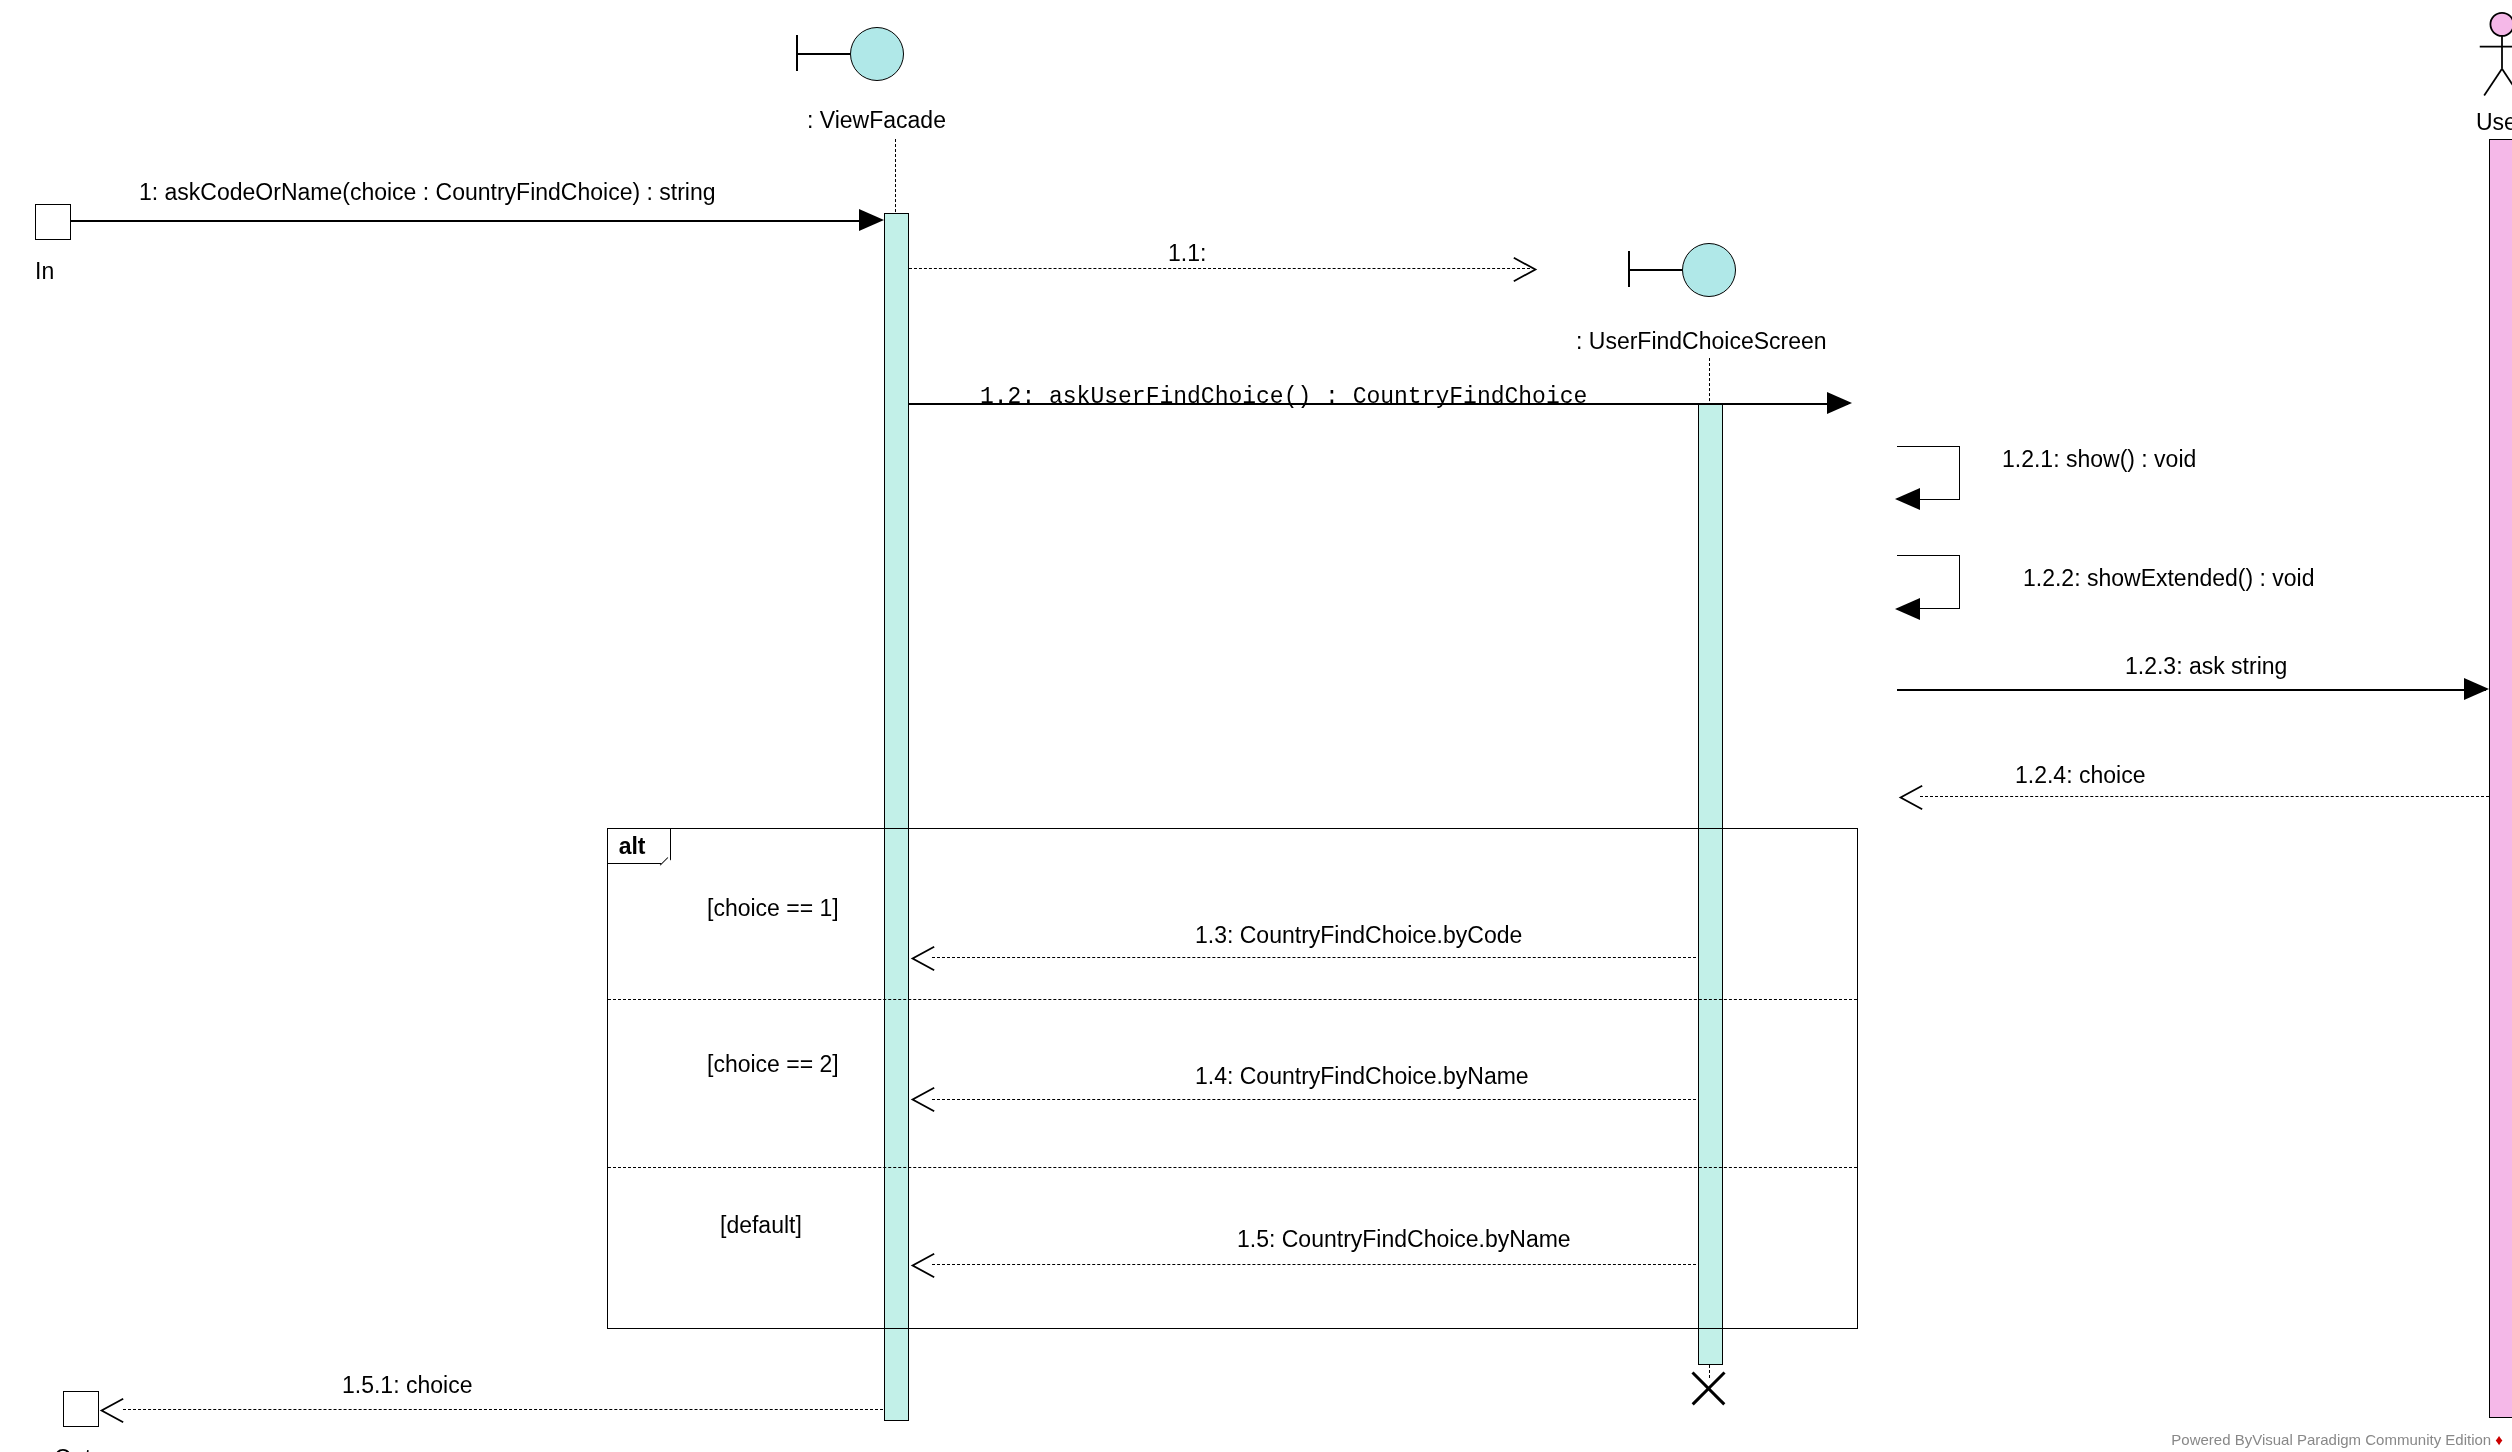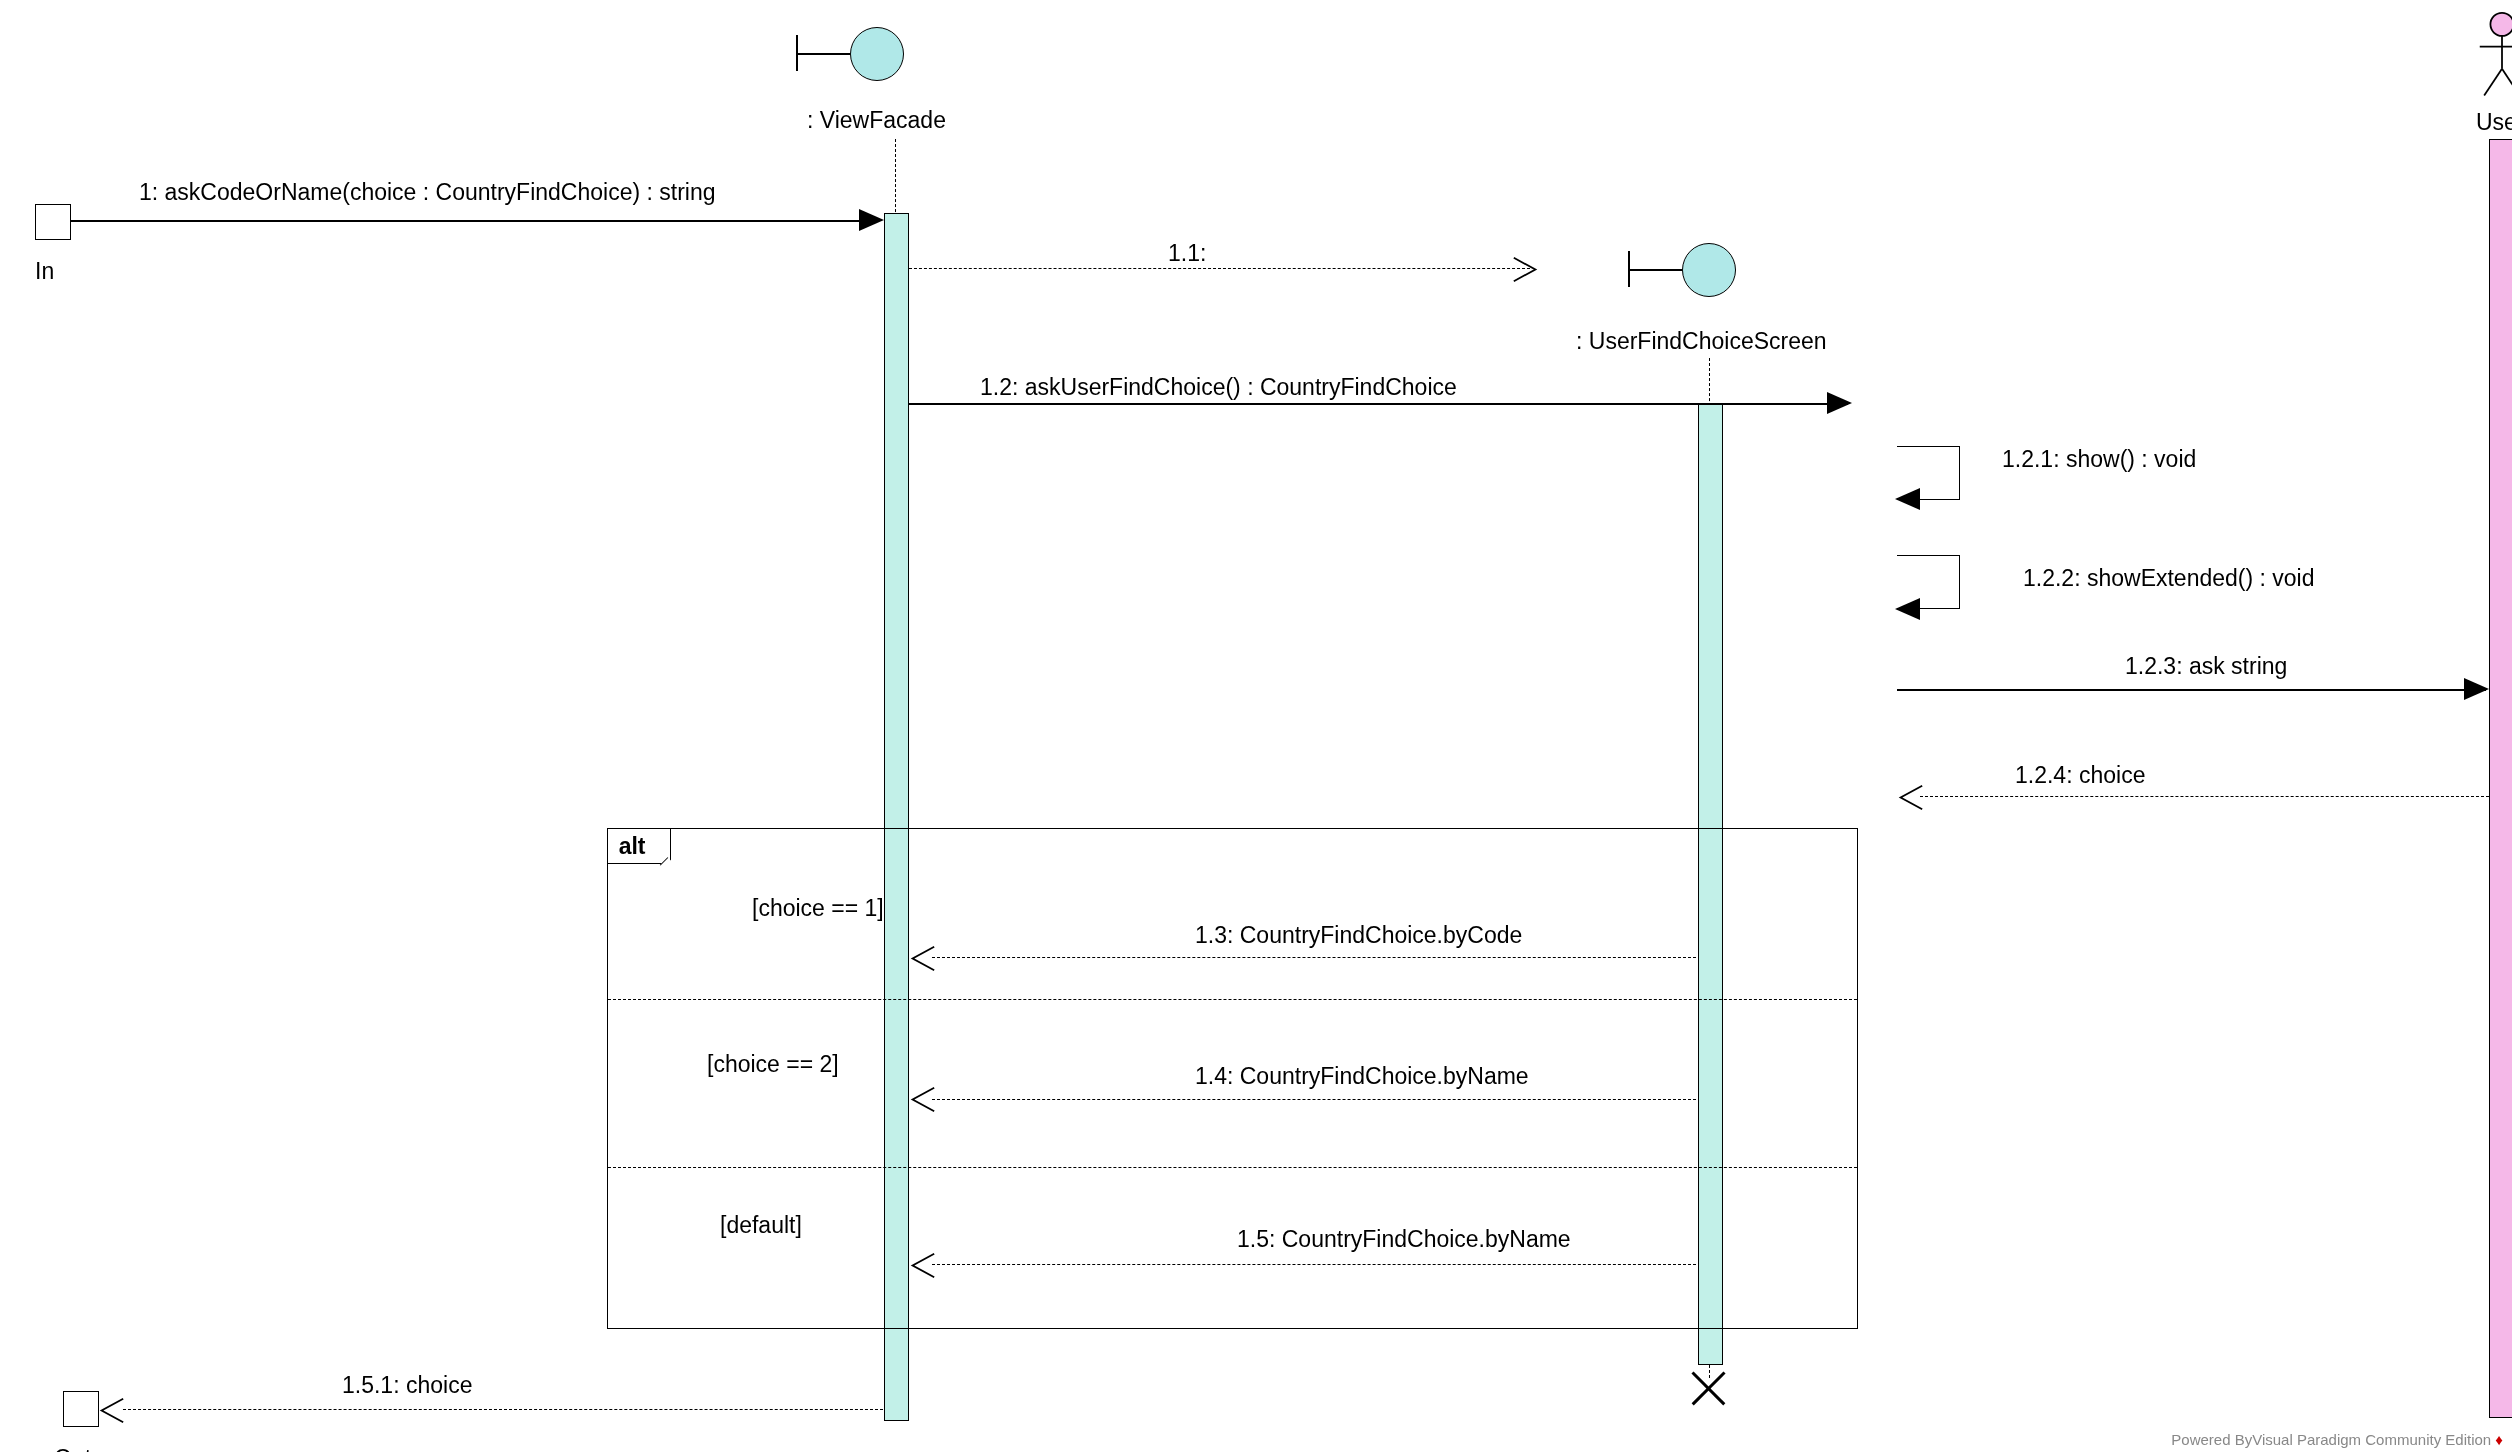--- a/index.html
+++ b/index.html
@@ -191,21 +191,21 @@
 <div class="message-label" style="left:139px; top:179px;">1: askCodeOrName(choice : CountryFindChoice) : string</div>
 
 <div class="arrow-dashed" style="left:909px; top:268px; width:621px;"></div>
 <svg class="arrow-head-open" style="left:1512px; top:256px;" width="27" height="27" viewBox="0 0 30 30">
     <path d="M2,2 L26,15 L2,28" fill="none" stroke="black" stroke-width="2"></path>
   </svg>
 <div class="message-label" style="left:1168px; top:240px;">1.1:</div>
 
 <div class="arrow-line" style="left:909px; top:403px; width:939px;"></div>
 <div class="arrow-head-solid" style="left:1827px; top:392px; border-left:25px solid black; border-top:11.6px solid transparent; border-bottom:11.6px solid transparent;"></div>
-<div class="message-label" style="left:980px; top:374px;">1.2: askUserFindChoice() : CountryFindChoice</div>
+<div class="message-label" style="left:980px; top:384px;font-family:Liberation Mono, monospace;">1.2: askUserFindChoice() : CountryFindChoice</div>
 
 <div class="self-loop" style="left:1897px; top:446px; width:63px; height:54px;"></div>
 <div class="arrow-head-solid" style="left:1895px; top:488px; border-right:25px solid black; border-top:11.6px solid transparent; border-bottom:11.6px solid transparent;"></div>
 <div class="message-label" style="left:2002px; top:446px;">1.2.1: show() : void</div>
 
 <div class="self-loop" style="left:1897px; top:555px; width:63px; height:54px;"></div>
 <div class="arrow-head-solid" style="left:1895px; top:598px; border-right:25px solid black; border-top:11.6px solid transparent; border-bottom:11.6px solid transparent;"></div>
 <div class="message-label" style="left:2002px; top:565px;margin-left:21px;">1.2.2: showExtended() : void</div>
 
 <div class="arrow-line" style="left:1897px; top:689px; width:589px;"></div>
@@ -219,21 +219,21 @@
 <div class="message-label" style="left:2015px; top:762px;">1.2.4: choice</div>
 
 <div class="alt-frame" style="left:607px; top:828px; width:1251px; height:501px;">
   <div class="alt-label" style="left:0; top:0; width:63px;">
     <span>alt</span>
   </div>
   <div class="alt-divider" style="top:170px;"></div>
   <div class="alt-divider" style="top:338px;"></div>
 </div>
 
-<div class="guard message-label" style="left:707px; top:895px;margin-left:45px;">[choice == 1]</div>
+<div class="guard message-label" style="left:707px; top:895px;">[choice == 1]</div>
 <div class="guard message-label" style="left:707px; top:1051px;">[choice == 2]</div>
 <div class="guard message-label" style="left:720px; top:1212px;">[default]</div>
 
 <div class="arrow-dashed" style="left:932px; top:957px; width:764px;"></div>
 <svg class="arrow-head-open" style="left:909px; top:945px;" width="27" height="27" viewBox="0 0 30 30">
     <path d="M28,2 L4,15 L28,28" fill="none" stroke="black" stroke-width="2"></path>
   </svg>
 <div class="message-label" style="left:1195px; top:922px;">1.3: CountryFindChoice.byCode</div>
 
 <div class="arrow-dashed" style="left:932px; top:1099px; width:764px;"></div>

